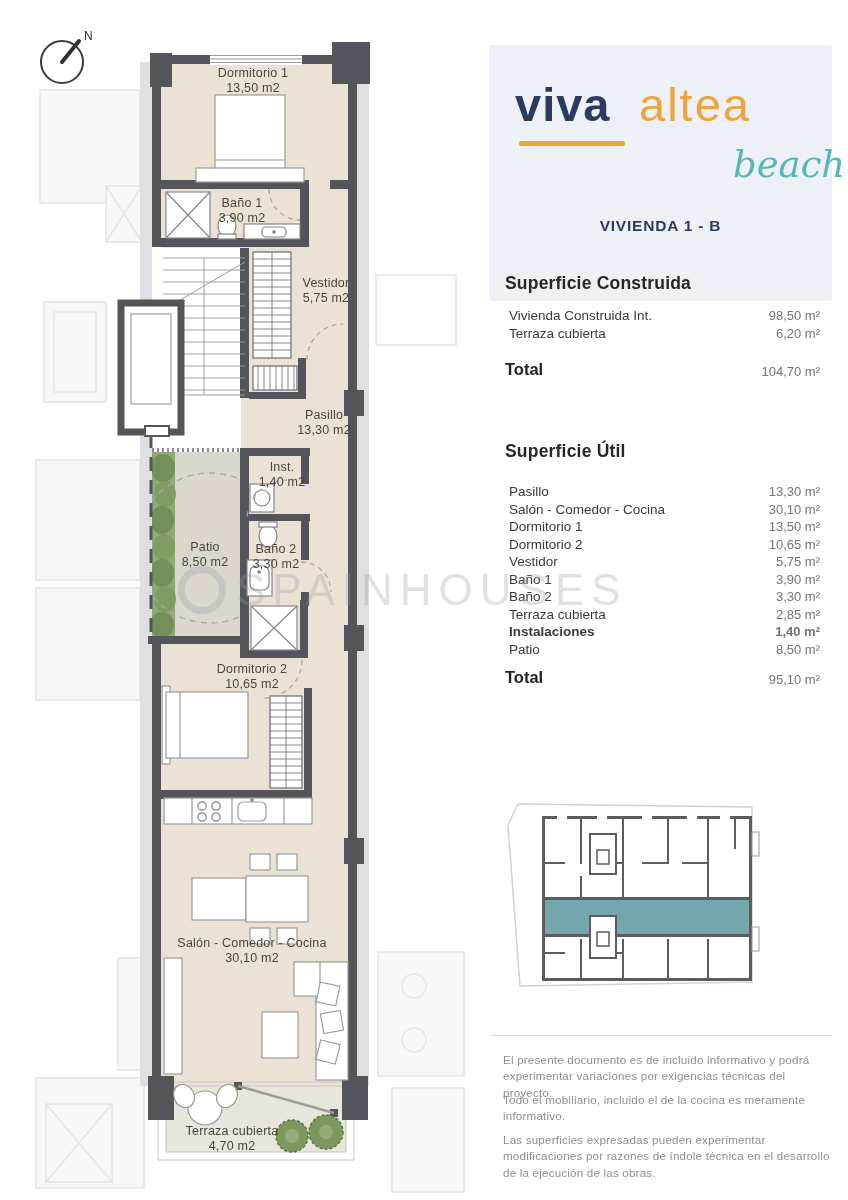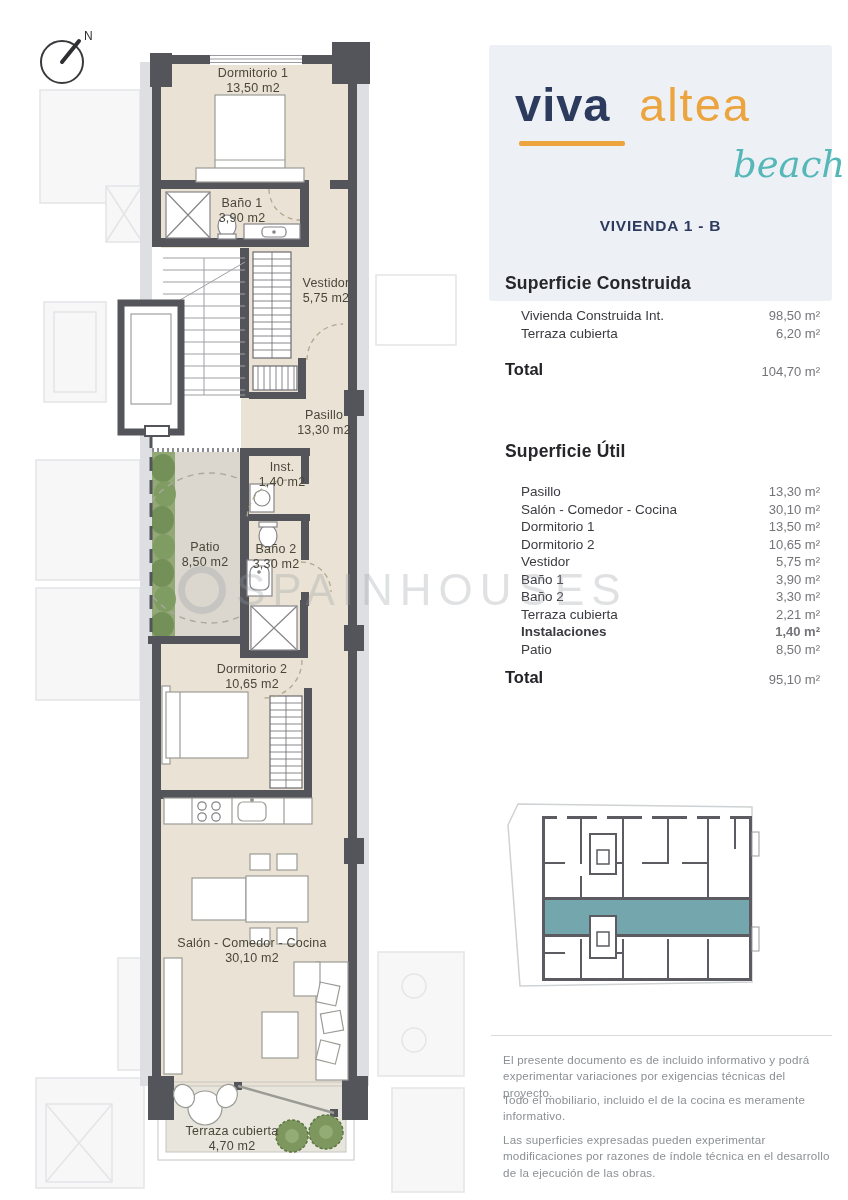--- a/index.html
+++ b/index.html
@@ -42,21 +42,21 @@
   .altea{position:absolute;left:150px;top:32px;font-size:47px;font-weight:400;
     letter-spacing:2px;color:#eca43e;}
   .beach{position:absolute;left:244px;top:98px;font-size:37px;font-style:italic;
     font-family:"DejaVu Serif",serif;color:#55b7b8;}
   .vivienda{position:absolute;left:0;top:172px;width:100%;text-align:center;
     font-size:15.5px;font-weight:bold;letter-spacing:.8px;color:#2c3a5e;}
 
   .sec-title{position:absolute;left:16px;font-size:17.5px;font-weight:bold;
     color:#26262b;letter-spacing:.2px;}
   .rowline{position:absolute;left:16px;right:13px;height:18px;font-size:13.5px;}
-  .rowline .lbl{position:absolute;left:16px;color:#3a3a40;}
+  .rowline .lbl{position:absolute;left:4px;color:#3a3a40;}
   .rowline .val{position:absolute;right:0;color:#74747a;font-size:13px;}
   .totline{position:absolute;left:16px;right:13px;height:22px;}
   .totline .lbl{position:absolute;left:0;font-size:16.5px;font-weight:bold;color:#222227;}
   .totline .val{position:absolute;right:0;top:4px;color:#74747a;font-size:13px;}
 
   #sep{position:absolute;left:2px;top:1035px;width:341px;height:1px;background:#d8dbde;}
   .disc{position:absolute;left:14px;width:330px;font-size:11.6px;line-height:1.42;
     color:#8b9094;letter-spacing:.2px;}
 </style>
 </head>
@@ -430,21 +430,21 @@
   <div class="rowline" style="top:571.5px;">
     <span class="lbl">Baño 1</span>
     <span class="val">3,90 m²</span>
   </div>
   <div class="rowline" style="top:589px;">
     <span class="lbl">Baño 2</span>
     <span class="val">3,30 m²</span>
   </div>
   <div class="rowline" style="top:606.5px;">
     <span class="lbl">Terraza cubierta</span>
-    <span class="val">2,21 m²</span>
+    <span class="val">2,85 m²</span>
   </div>
   <div class="rowline" style="top:624px;font-weight:bold;">
     <span class="lbl">Instalaciones</span>
     <span class="val">1,40 m²</span>
   </div>
   <div class="rowline" style="top:641.5px;">
     <span class="lbl">Patio</span>
     <span class="val">8,50 m²</span>
   </div>
   <div class="totline" style="top:668px;">

